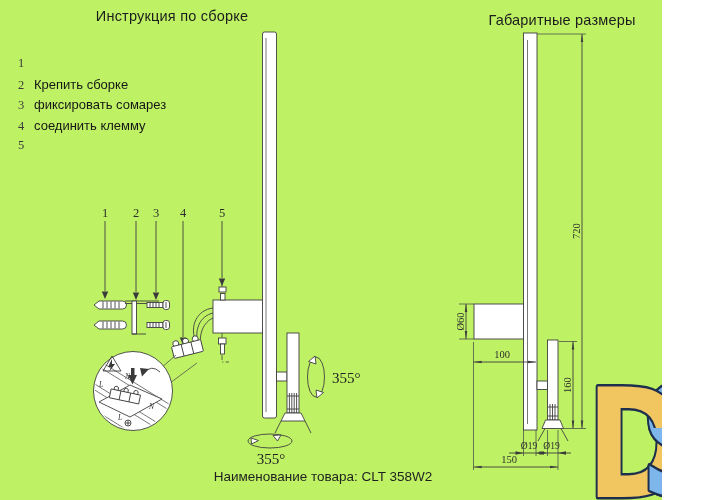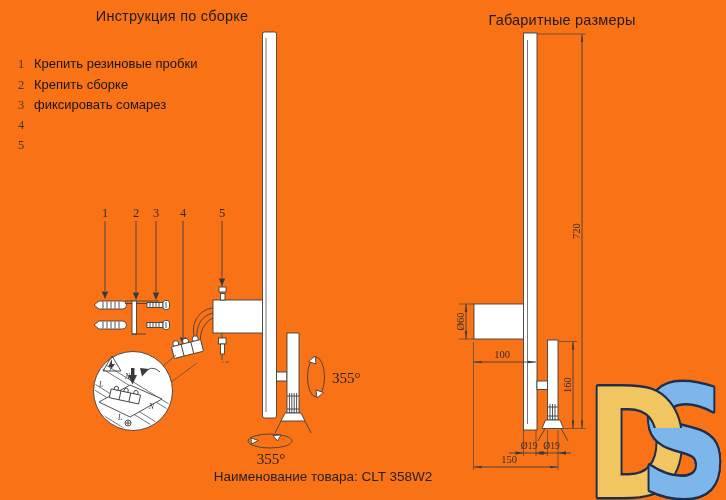--- a/index.html
+++ b/index.html
@@ -1,16 +1,16 @@
 <!DOCTYPE html>
 <html><head>
 <meta charset="utf-8">
 <style>
   html,body{margin:0;padding:0;background:#fff;}
-  .canvas{position:relative;width:726px;height:500px;background:#f97316;overflow:hidden;
+  .canvas{position:relative;width:662px;height:500px;background:#bef264;overflow:hidden;
           font-family:"Liberation Sans",sans-serif;color:#1a1a1a;}
   .sec-title{position:absolute;width:240px;text-align:center;font-size:14.5px;
              color:#1c1c1c;letter-spacing:.2px;}
   .sec-title.left{left:52px;top:8px;}
   .sec-title.right{left:442px;top:12px;}
   .instr-list{position:absolute;left:18px;top:56px;}
   .instr-row{display:flex;align-items:baseline;height:20.6px;font-size:13px;color:#161616;}
   .instr-num{width:16px;font-family:"Liberation Serif",serif;font-size:12.5px;color:#3a3a3a;}
   .footer-label{position:absolute;left:323px;top:469px;transform:translateX(-50%);
                 white-space:nowrap;font-size:13.5px;color:#1f1f1f;}
@@ -32,32 +32,32 @@
 <body>
 
 <div class="canvas">
 
   <div class="sec-title left">Инструкция по сборке</div>
   <div class="sec-title right">Габаритные размеры</div>
 
   <div class="instr-list">
     <div class="instr-row">
       <span class="instr-num">1</span>
-      <span>Крепить резиновые пробки</span>
     </div>
     <div class="instr-row">
       <span class="instr-num">2</span>
       <span>Крепить сборке</span>
     </div>
     <div class="instr-row">
       <span class="instr-num">3</span>
       <span>фиксировать сомарез</span>
     </div>
     <div class="instr-row">
       <span class="instr-num">4</span>
+      <span>соединить клемму</span>
     </div>
     <div class="instr-row">
       <span class="instr-num">5</span>
     </div>
   </div>
 
   <div class="footer-label">Наименование товара: CLT 358W2</div>
 
   <svg width="726" height="500" viewBox="0 0 726 500">
     <defs>

